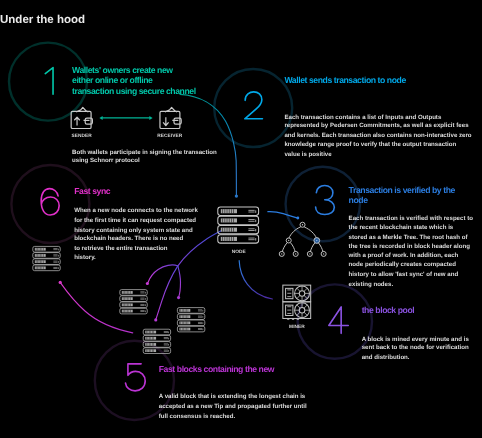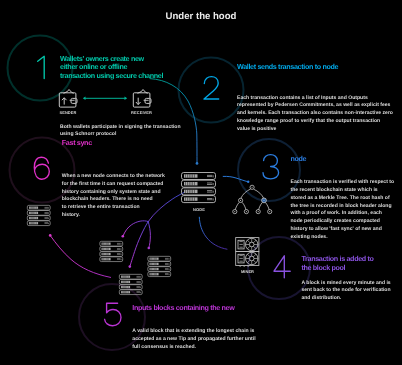--- a/index.html
+++ b/index.html
@@ -1,18 +1,18 @@
 <!DOCTYPE html>
 <html><head>
 <meta charset="utf-8">
 <style>
   html,body{margin:0;padding:0;background:#000;width:402px;height:365px;overflow:hidden;}
   body{font-family:"Liberation Sans",sans-serif;-webkit-font-smoothing:antialiased;text-rendering:geometricPrecision;}
   #root{position:relative;width:402px;height:365px;background:#000;}
-  #title{position:absolute;left:0;top:10.9px;width:402px;text-align:center;color:#ebebeb;font-size:9.6px;font-weight:700;}
+  #title{position:absolute;left:0;top:10.9px;width:402px;color:#ebebeb;font-size:9.6px;font-weight:700;}
   svg.layer{position:absolute;left:0;top:0;width:402px;height:365px;}
   .blk{position:absolute;white-space:nowrap;}
   .head{font-weight:700;font-size:7.2px;line-height:8.4px;letter-spacing:-0.35px;}
   .body{font-weight:700;font-size:5.1px;line-height:7.75px;color:#dedede;}
   .lbl{position:absolute;font-size:4.0px;font-weight:700;color:#d6d6d6;letter-spacing:0.05px;text-align:center;white-space:nowrap;}
 </style>
 </head>
 <body>
 
 <div id="root">
@@ -258,53 +258,53 @@
     </div>
   <div class="blk body" style="left:237px;top:94.6px">
       <div>Each transaction contains a list of Inputs and Outputs</div>
       <div>represented by Pedersen Commitments, as well as explicit fees</div>
       <div>and kernels. Each transaction also contains non-interactive zero</div>
       <div>knowledge range proof to verify that the output transaction</div>
       <div>value is positive</div>
     </div>
 
   <div class="blk head" style="left:290.5px;top:154.8px;color:#2b7de0">
+      <div>Transaction is verified by the</div>
       <div>node</div>
     </div>
   <div class="blk body" style="left:290.5px;top:179.4px">
       <div>Each transaction is verified with respect to</div>
       <div>the recent blockchain state which is</div>
       <div>stored as a Merkle Tree. The root hash of</div>
       <div>the tree is recorded in block header along</div>
       <div>with a proof of work. In addition, each</div>
       <div>node periodically creates compacted</div>
       <div>history to allow 'fast sync' of new and</div>
       <div>existing nodes.</div>
     </div>
 
   <div class="blk head" style="left:301.4px;top:255.2px;color:#8a52e0">
-      <div>Transaction is added to</div>
       <div>the block pool</div>
     </div>
   <div class="blk body" style="left:301.4px;top:279.6px">
       <div>A block is mined every minute and is</div>
       <div>sent back to the node for verification</div>
       <div>and distribution.</div>
     </div>
 
   <div class="blk head" style="left:132.3px;top:303.8px;color:#bb34d4">
-      <div>Inputs blocks containing the new</div>
+      <div>Fast blocks containing the new</div>
     </div>
   <div class="blk body" style="left:132.3px;top:328.2px">
       <div>A valid block that is extending the longest chain is</div>
       <div>accepted as a new Tip and propagated further until</div>
       <div>full consensus is reached.</div>
     </div>
 
-  <div class="blk head" style="left:61.8px;top:139px;color:#e030c8">
+  <div class="blk head" style="left:61.8px;top:156px;color:#e030c8">
       <div>Fast sync</div>
     </div>
   <div class="blk body" style="left:61.8px;top:173.2px">
       <div>When a new node connects to the network</div>
       <div>for the first time it can request compacted</div>
       <div>history containing only system state and</div>
       <div>blockchain headers. There is no need</div>
       <div>to retrieve the entire transaction</div>
       <div>history.</div>
     </div>

